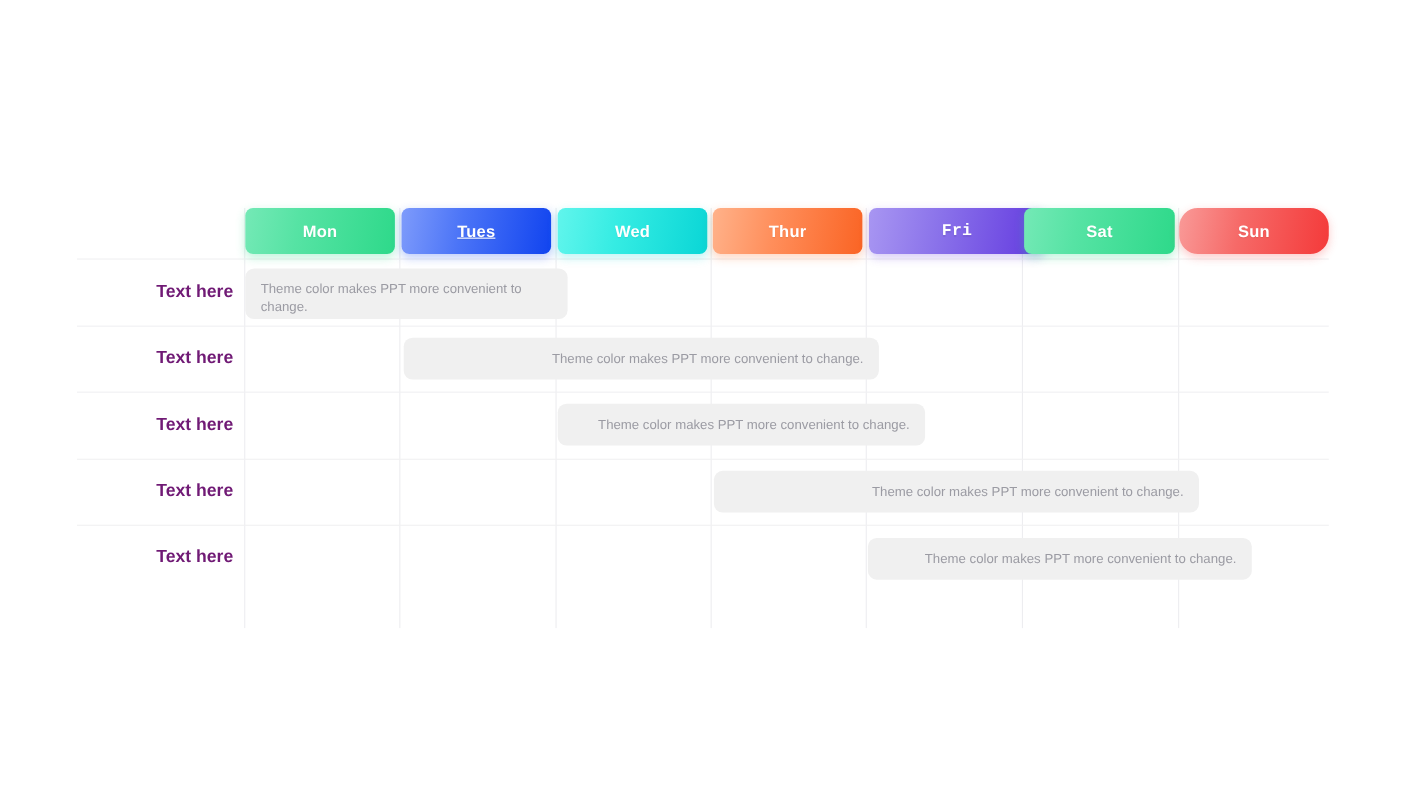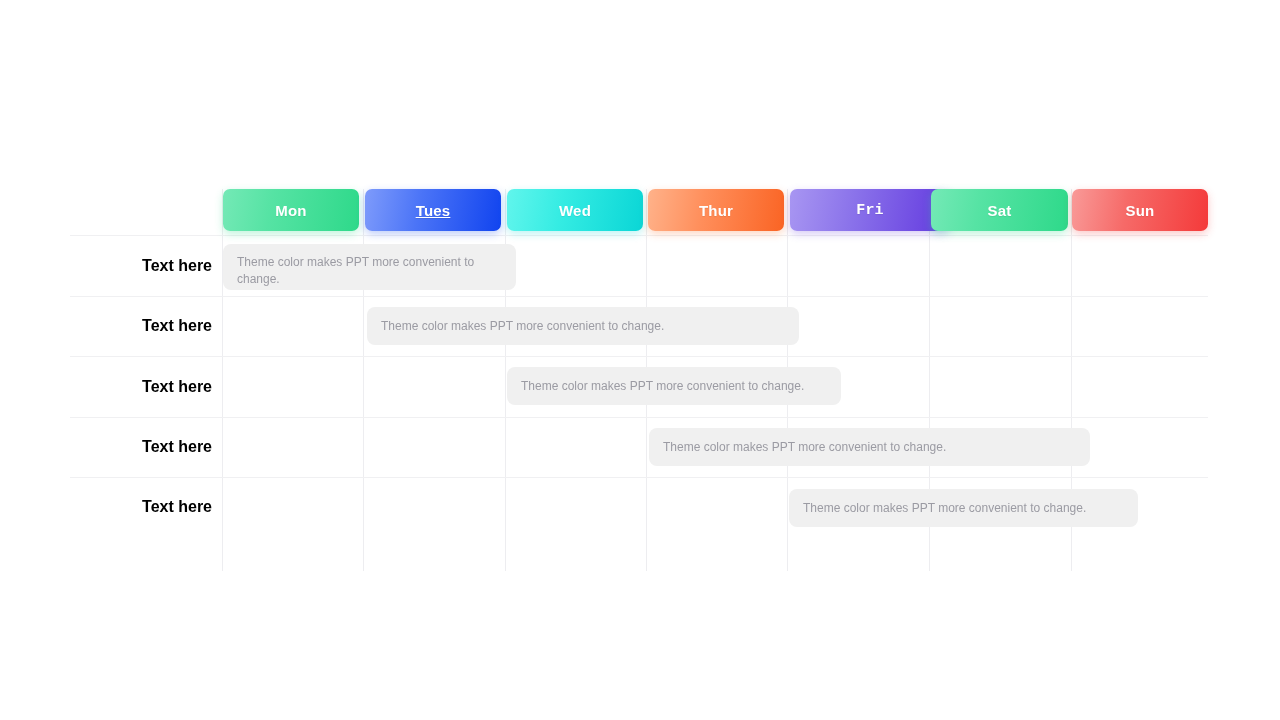--- a/index.html
+++ b/index.html
@@ -65,37 +65,38 @@
                        box-shadow: 0 3px 9px rgba(244,60,60,0.28); }
 
   
   .row-label {
     position: absolute;
     left: 70px;
     width: 142px;
     text-align: right;
     font-size: 16px;
     font-weight: bold;
-    color: #000000;
+    color: #701a75;
     height: 20px;
     line-height: 20px;
   }
 
   
   .task-bar {
     position: absolute;
     background: #f0f0f0;
     border-radius: 8px;
     box-sizing: border-box;
     padding: 10px 14px;
     font-size: 12px;
     line-height: 17px;
     color: #9b9ba3;
     display: flex;
     align-items: center;
+    justify-content: flex-end;
   }
   .task-bar.two-line { align-items: flex-start; }
 </style>
 </head>
 <body>
 
 <div id="schedule-board">
 
   <div class="vline" style="left:222px;  top:189px; height:382px;"></div>
   <div class="vline" style="left:363px;  top:189px; height:382px;"></div>
@@ -122,21 +123,21 @@
     </div>
   <div class="day-pill c-orange" style="left:648px;  width:136px;">
       <span>Thur</span>
     </div>
   <div class="day-pill c-purple" style="left:790px;  width:160px;font-family:Liberation Mono, monospace;">
       <span>Fri</span>
     </div>
   <div class="day-pill c-green" style="left:931px;  width:137px;">
       <span>Sat</span>
     </div>
-  <div class="day-pill c-red" style="left:1072px; width:136px;">
+  <div class="day-pill c-red" style="left:1072px; width:136px;border-radius:17px;">
       <span>Sun</span>
     </div>
 
   <div class="row-label" style="top:256px;">Text here</div>
   <div class="row-label" style="top:316px;">Text here</div>
   <div class="row-label" style="top:377px;">Text here</div>
   <div class="row-label" style="top:437px;">Text here</div>
   <div class="row-label" style="top:497px;">Text here</div>
 
   <div class="task-bar two-line" style="left:223px; top:244px; width:293px; height:46px;">

